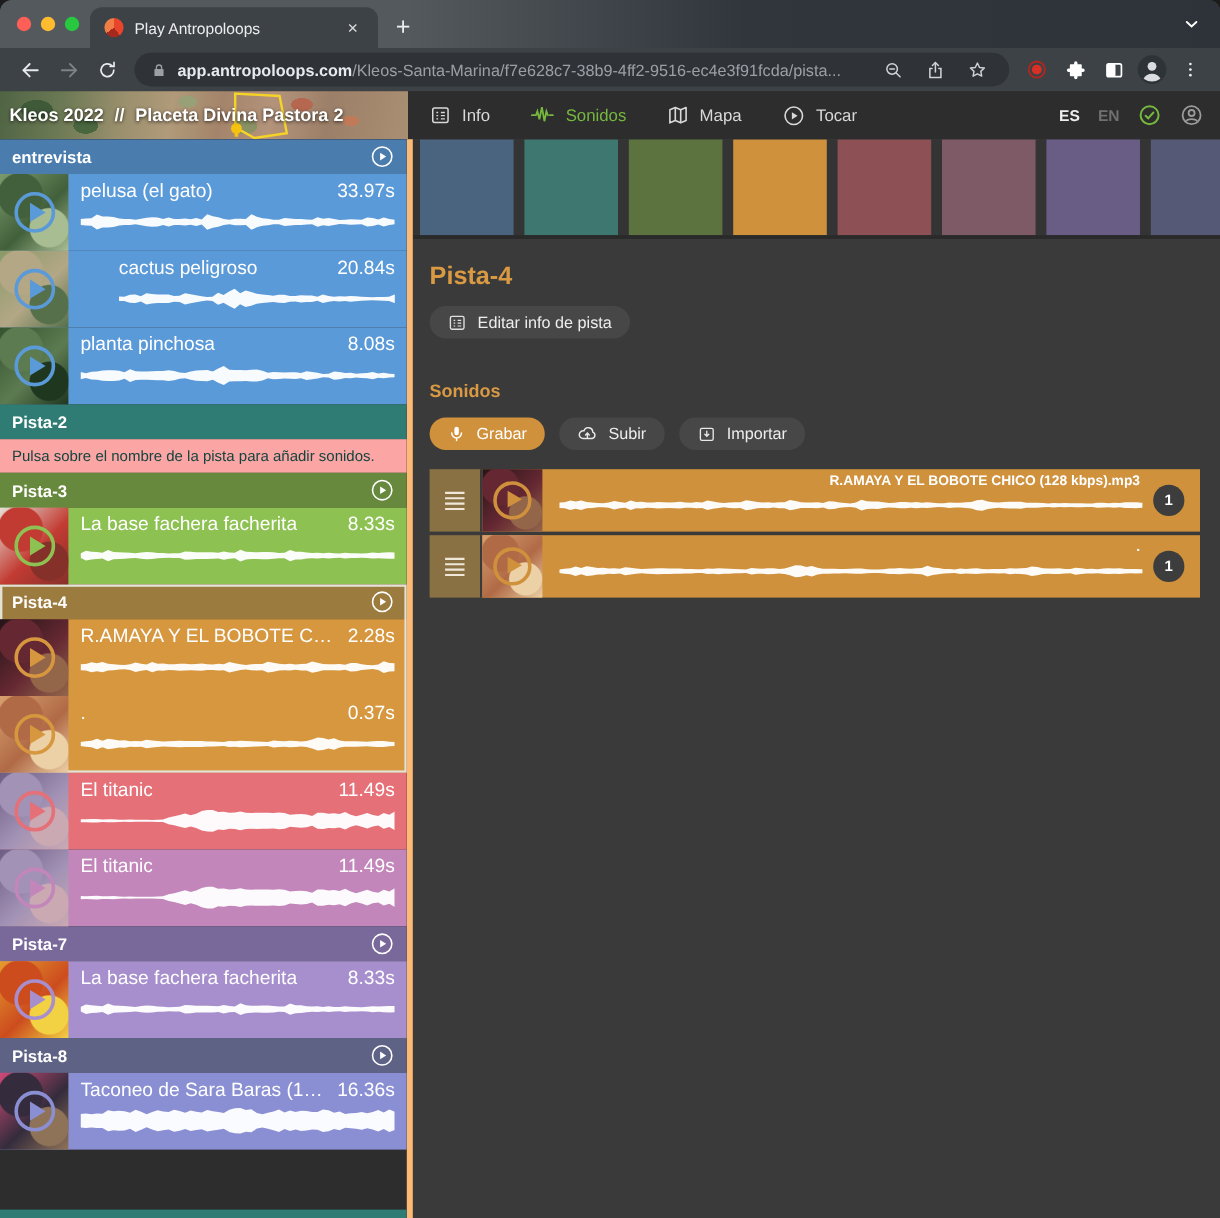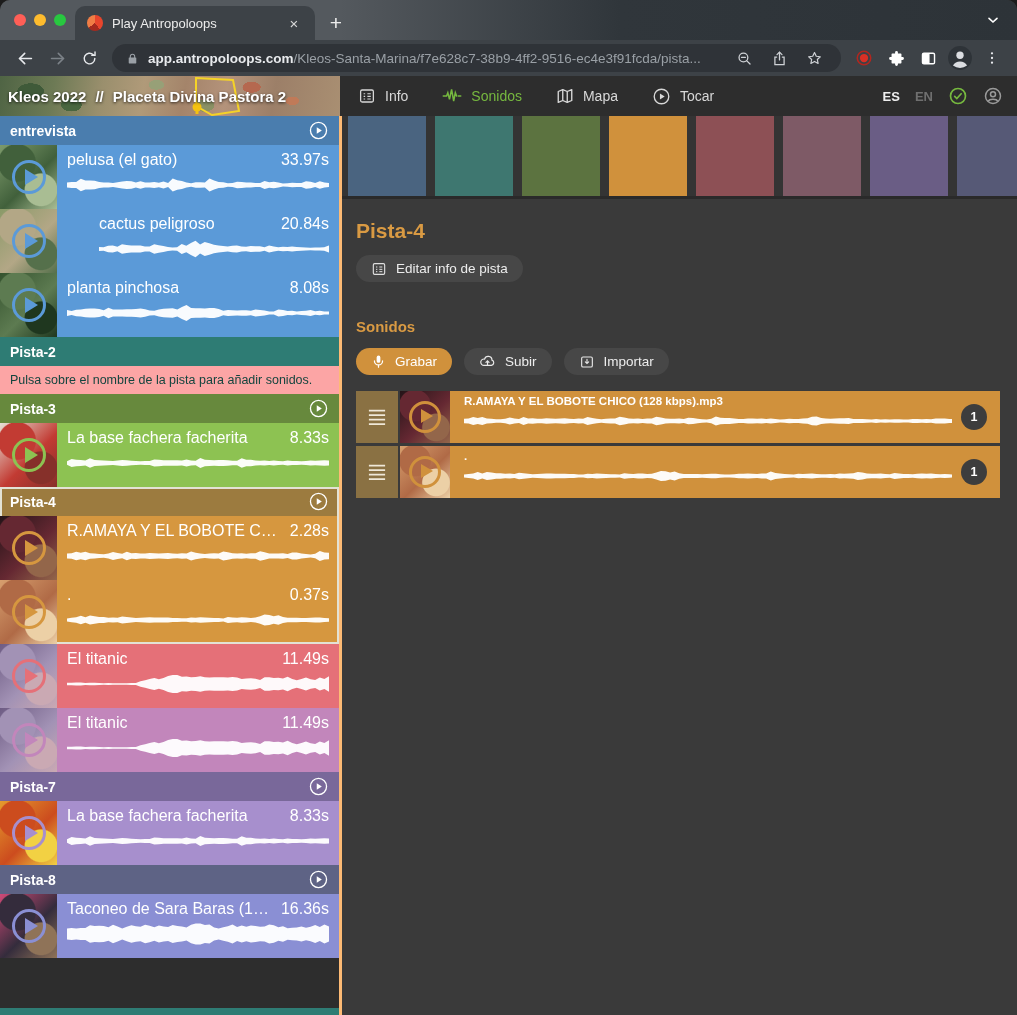--- a/index.html
+++ b/index.html
@@ -40,21 +40,21 @@
   .crumb-text{position:relative;z-index:2;height:100%;display:flex;align-items:center;gap:9px;padding-left:8px;color:#fff;font-size:15px;font-weight:600;text-shadow:0 1px 3px rgba(0,0,0,.75);white-space:nowrap;}
   .nav{display:flex;align-items:center;gap:34px;padding-left:18px;}
   .nav-item{display:flex;align-items:center;gap:9px;color:#d8d8d8;font-size:14px;cursor:default;}
   .nav-item.active{color:#76b83f;}
   .header-right{margin-left:auto;display:flex;align-items:center;gap:15px;padding-right:14px;}
   .lang{font-size:13px;font-weight:700;color:#eee;}
   .lang.inactive{color:#6f6f6f;}
 
   
   .content{flex:1;display:flex;min-height:0;}
-  .sidebar{width:339px;flex:none;border-right:3px solid #fdba74;display:flex;flex-direction:column;overflow:hidden;position:relative;background:#2d2d2d;}
+  .sidebar{width:339px;flex:none;border-right:5px solid #fdba74;display:flex;flex-direction:column;overflow:hidden;position:relative;background:#2d2d2d;}
   .track{flex:none;}
   .track.selected{outline:2px solid #e3e2d5;outline-offset:-2px;}
   .track-header{height:29px;display:flex;align-items:center;padding:0 10px;box-sizing:border-box;color:#fff;font-weight:700;font-size:14px;}
   .track-play{margin-left:auto;display:flex;}
   .clip{display:flex;height:64px;}
   .thumb{width:57px;flex:none;position:relative;}
   .ring-wrap{position:absolute;inset:0;display:flex;align-items:center;justify-content:center;}
   .ring{width:34px;height:34px;border-radius:50%;border:3px solid #fff;position:relative;box-sizing:border-box;}
   .ring .tri{position:absolute;left:10px;top:6px;width:0;height:0;border-top:8px solid transparent;border-bottom:8px solid transparent;border-left:13px solid #fff;}
   .clip-body{flex:1;min-width:0;display:flex;flex-direction:column;padding:6px 10px 0 10px;}
@@ -75,21 +75,21 @@
   .edit-row{margin-top:12px;}
   .section-h{font-weight:700;font-size:15px;margin-top:36px;}
   .actions{display:flex;gap:12px;margin-top:13px;}
   .sounds{margin-top:16px;display:flex;flex-direction:column;gap:3px;}
   .srow{display:flex;height:52px;}
   .shandle{width:44px;flex:none;display:flex;align-items:center;justify-content:center;border-right:2px solid #3a3a3a;box-sizing:border-box;}
   .sthumb{width:50px;flex:none;position:relative;}
   .sthumb .ring{width:32px;height:32px;}
   .sthumb .ring .tri{left:9px;top:5px;border-top-width:7px;border-bottom-width:7px;border-left-width:12px;}
   .sbody{flex:1;min-width:0;position:relative;display:flex;flex-direction:column;padding:4px 0 0 10px;}
-  .stitle{color:#fff;font-size:11.5px;font-weight:700;white-space:nowrap;overflow:hidden;margin-right:50px;}
+  .stitle{color:#fff;font-size:11.5px;font-weight:700;white-space:nowrap;overflow:hidden;margin-right:50px;text-align:right;}
   .swave{height:24px;margin-top:2px;margin-right:48px;overflow:hidden;}
   .sbadge{position:absolute;right:13px;top:50%;transform:translateY(-50%);width:26px;height:26px;border-radius:50%;color:#fff;display:flex;align-items:center;justify-content:center;font-size:12.5px;font-weight:700;}
   svg{display:block;}
 </style>
 </head>
 <body>
 
 <div class="window">
 
   <div class="tabstrip">

